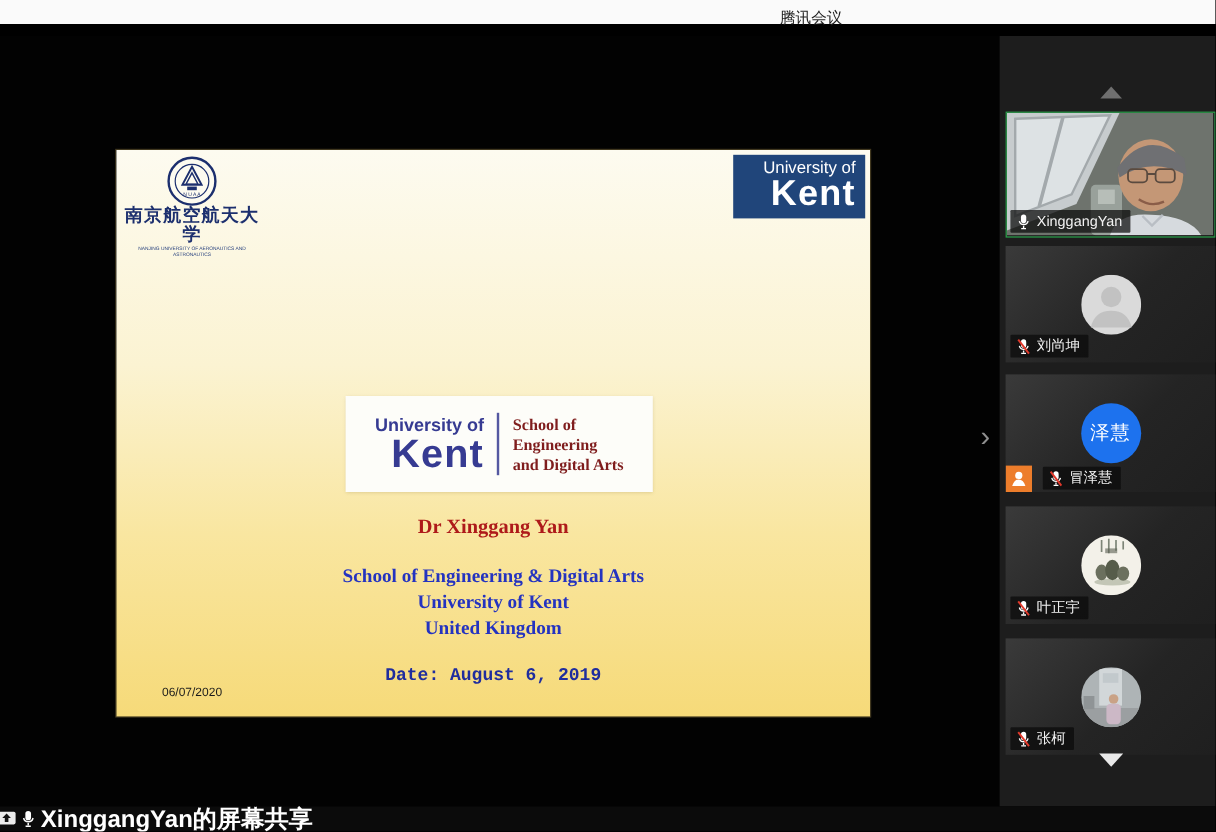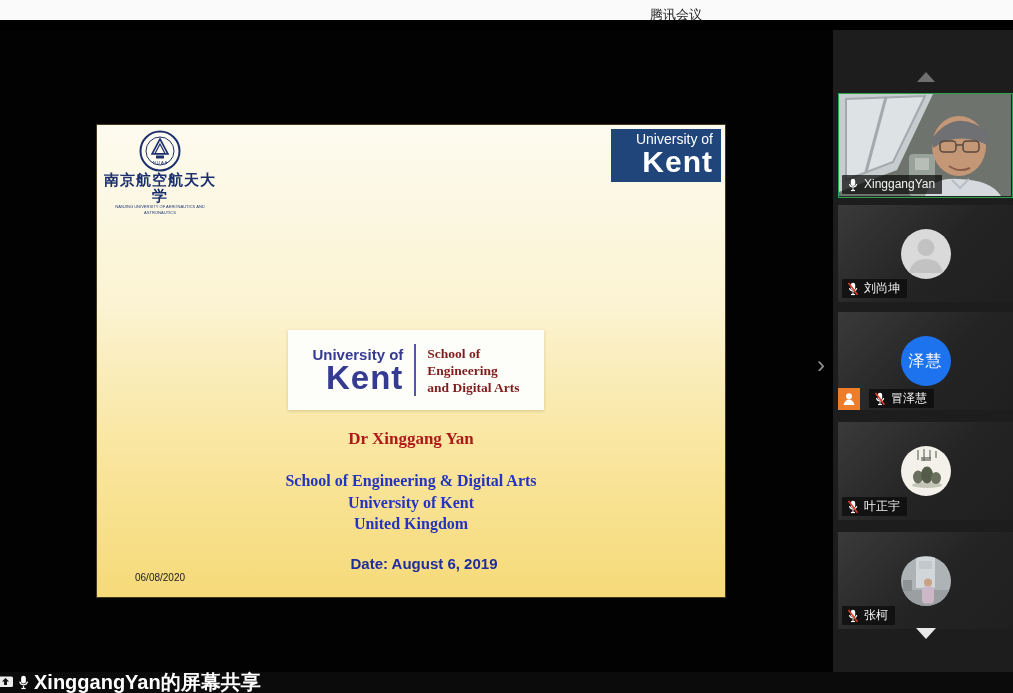--- a/index.html
+++ b/index.html
@@ -46,21 +46,21 @@
   .deptbox .divider { width:2px; height:52px; background:#363b92; opacity:.85; }
   .deptbox .school { font-family:"Liberation Serif", serif; font-weight:bold; font-size:13.5px;
                      line-height:17px; color:#7f1d1d; text-align:left; }
 
   .presenter { position:absolute; left:0; top:304px; width:100%; text-align:center;
                font-family:"Liberation Serif", serif; font-weight:bold; font-size:17px; color:#ae1a1a; }
   .affil { position:absolute; left:0; top:345px; width:100%; text-align:center;
            font-family:"Liberation Serif", serif; font-weight:bold; font-size:16px;
            line-height:21.5px; color:#2433c0; }
   .dateline { position:absolute; left:0; top:430px; width:100%; text-align:center;
-              font-family:Liberation Sans, sans-serif; font-weight:bold; font-size:15px; color:#1f2d9e;margin-left:13px; }
+              font-family:Liberation Mono, monospace; font-weight:bold; font-size:15px; color:#1f2d9e; }
   .cornerdate { position:absolute; left:38px; top:447px; font-size:10px; color:#1a1a1a; }
 
   .chevron { position:absolute; left:810px; top:320px; width:22px; height:30px; color:#8f8f8f;
              font-size:24px; line-height:30px; text-align:center; cursor:pointer; }
 
   
   .sidebar { position:absolute; left:833px; top:30px; width:180px; height:642px; background:#1d1d1d; }
   .scroll-up { position:absolute; left:84px; top:42px; width:0; height:0;
                border-left:9px solid transparent; border-right:9px solid transparent;
                border-bottom:10px solid #6f6f6f; cursor:pointer; }
@@ -155,21 +155,21 @@
 
       <div class="presenter">Dr Xinggang Yan</div>
 
       <div class="affil">
         <div>School of Engineering &amp; Digital Arts</div>
         <div>University of Kent</div>
         <div>United Kingdom</div>
       </div>
 
       <div class="dateline">Date: August 6, 2019</div>
-      <div class="cornerdate">06/08/2020</div>
+      <div class="cornerdate">06/07/2020</div>
     </div>
 
     <div class="chevron">›</div>
   </div>
 
   <aside class="sidebar">
     <div class="scroll-up"></div>
 
     <div class="tile t0 active">
       <svg width="172" height="102" viewBox="0 0 172 102" preserveAspectRatio="none">

